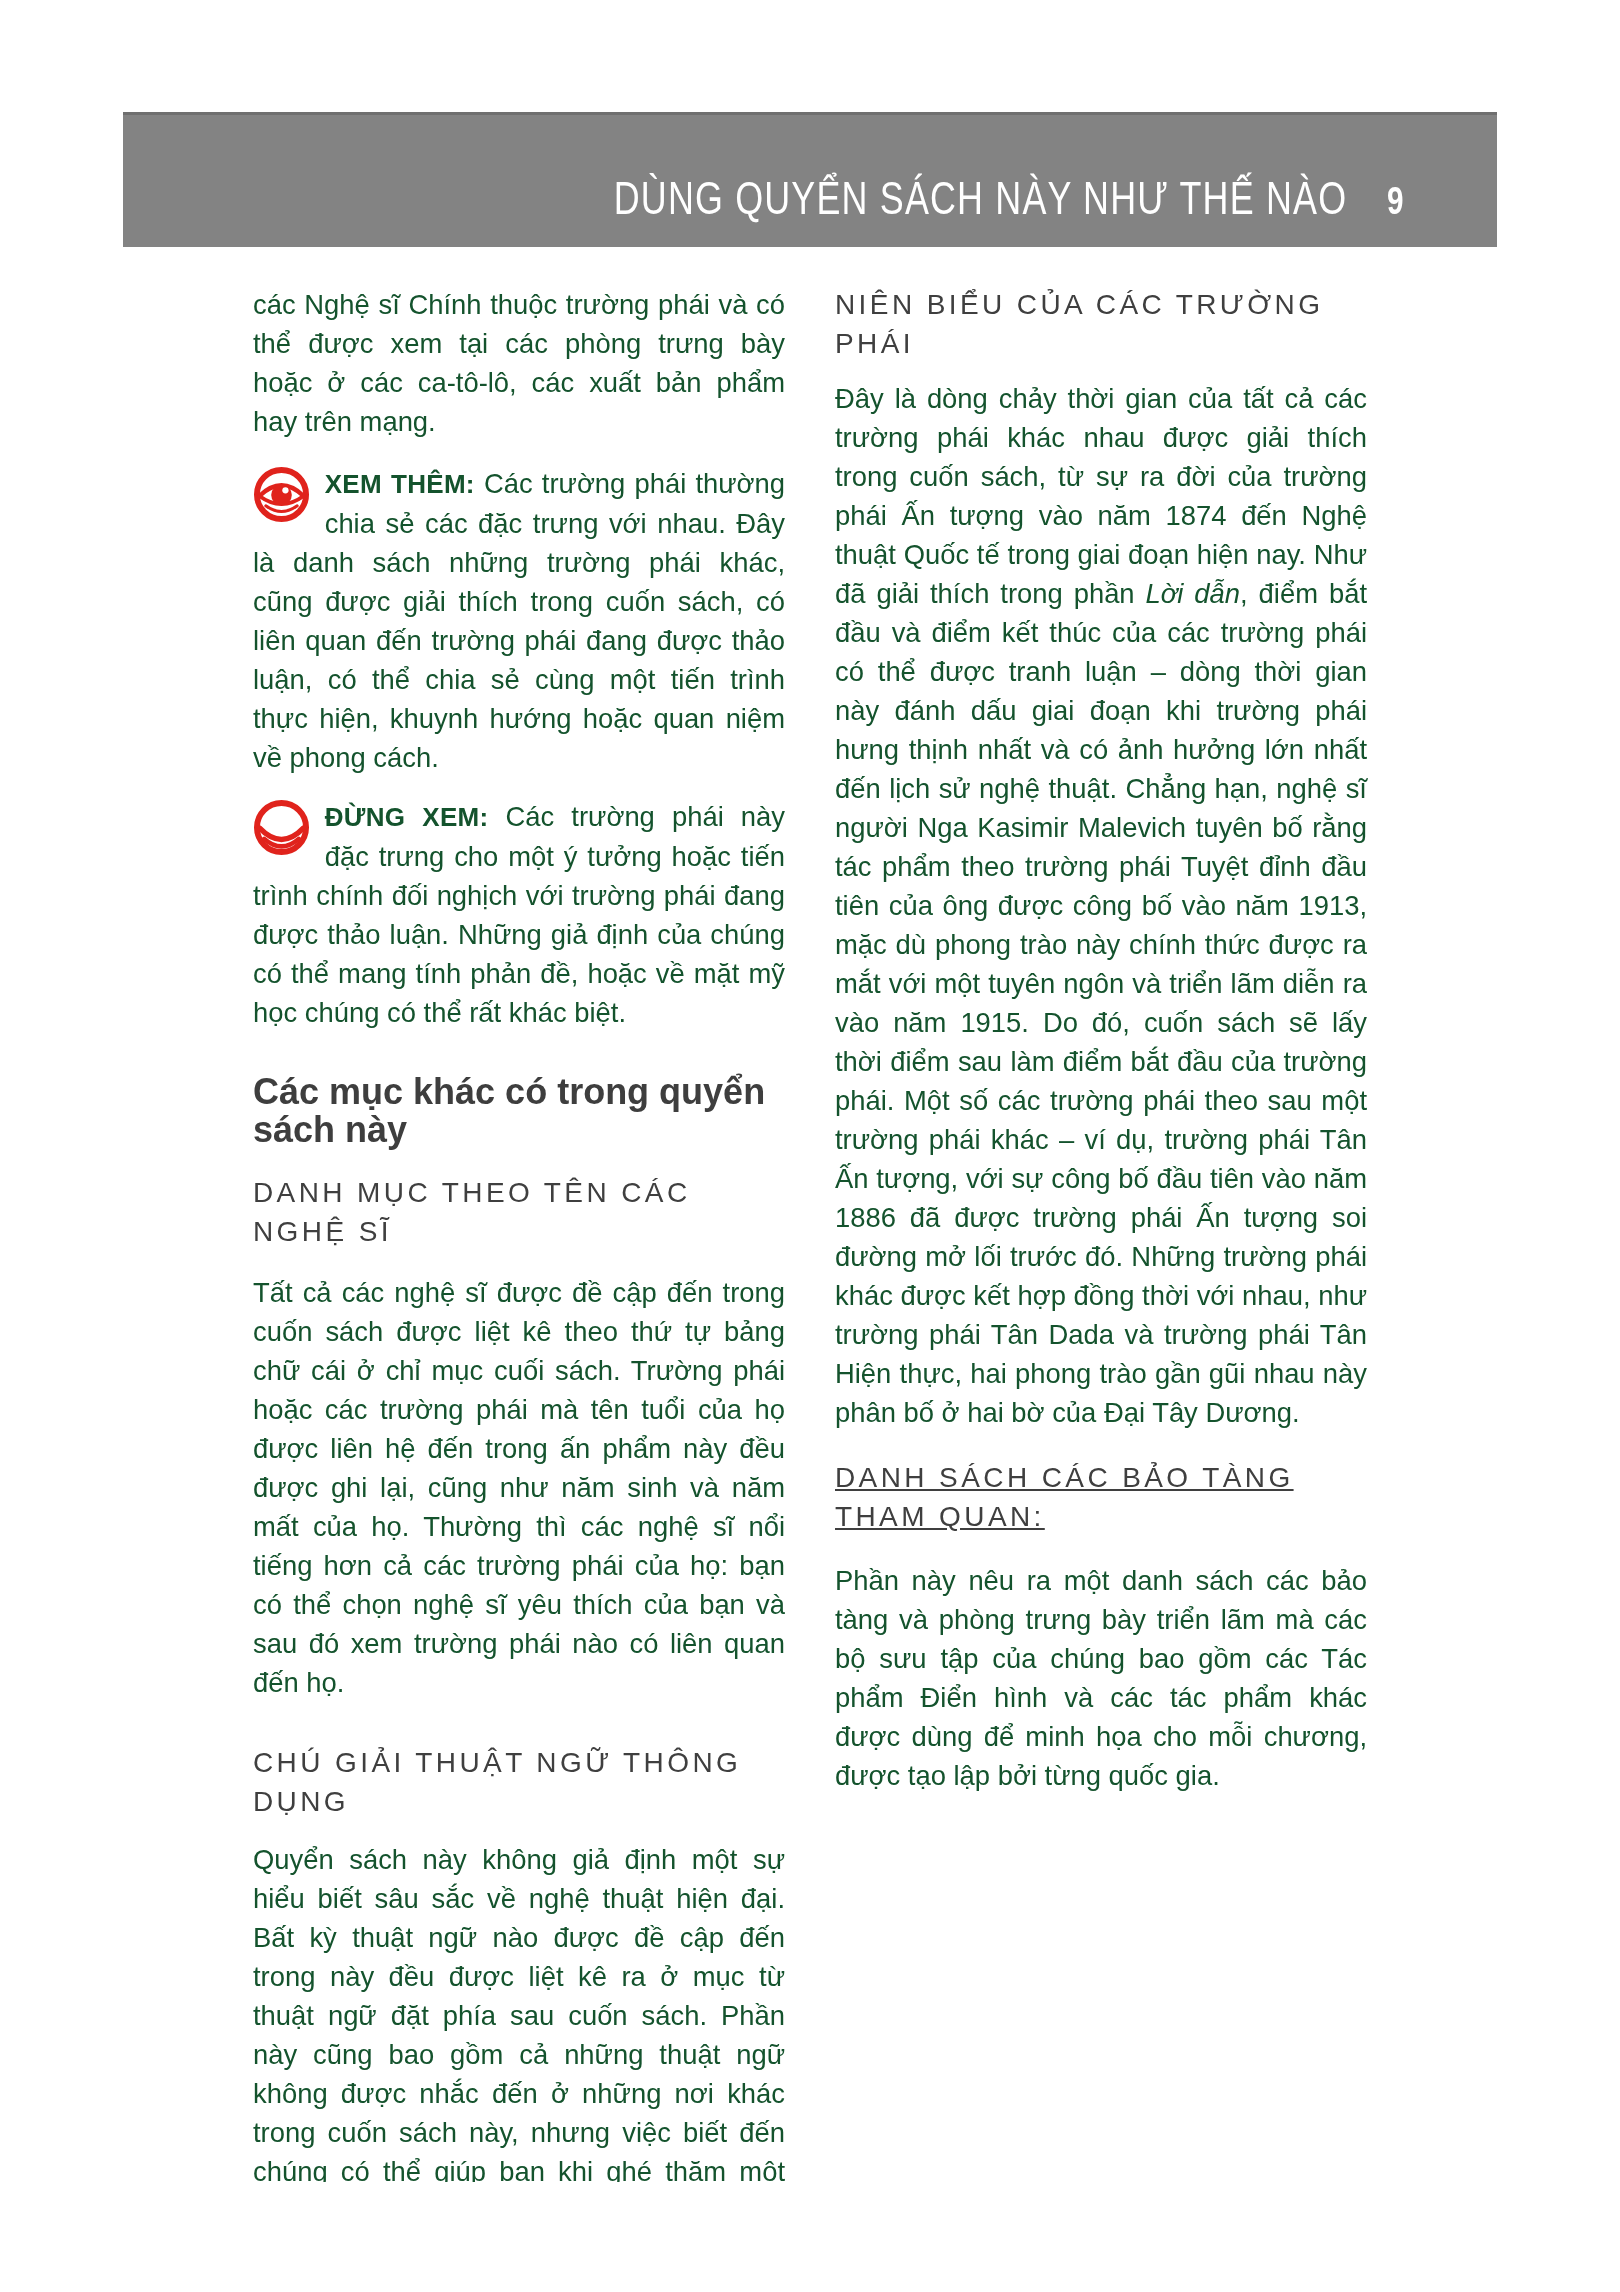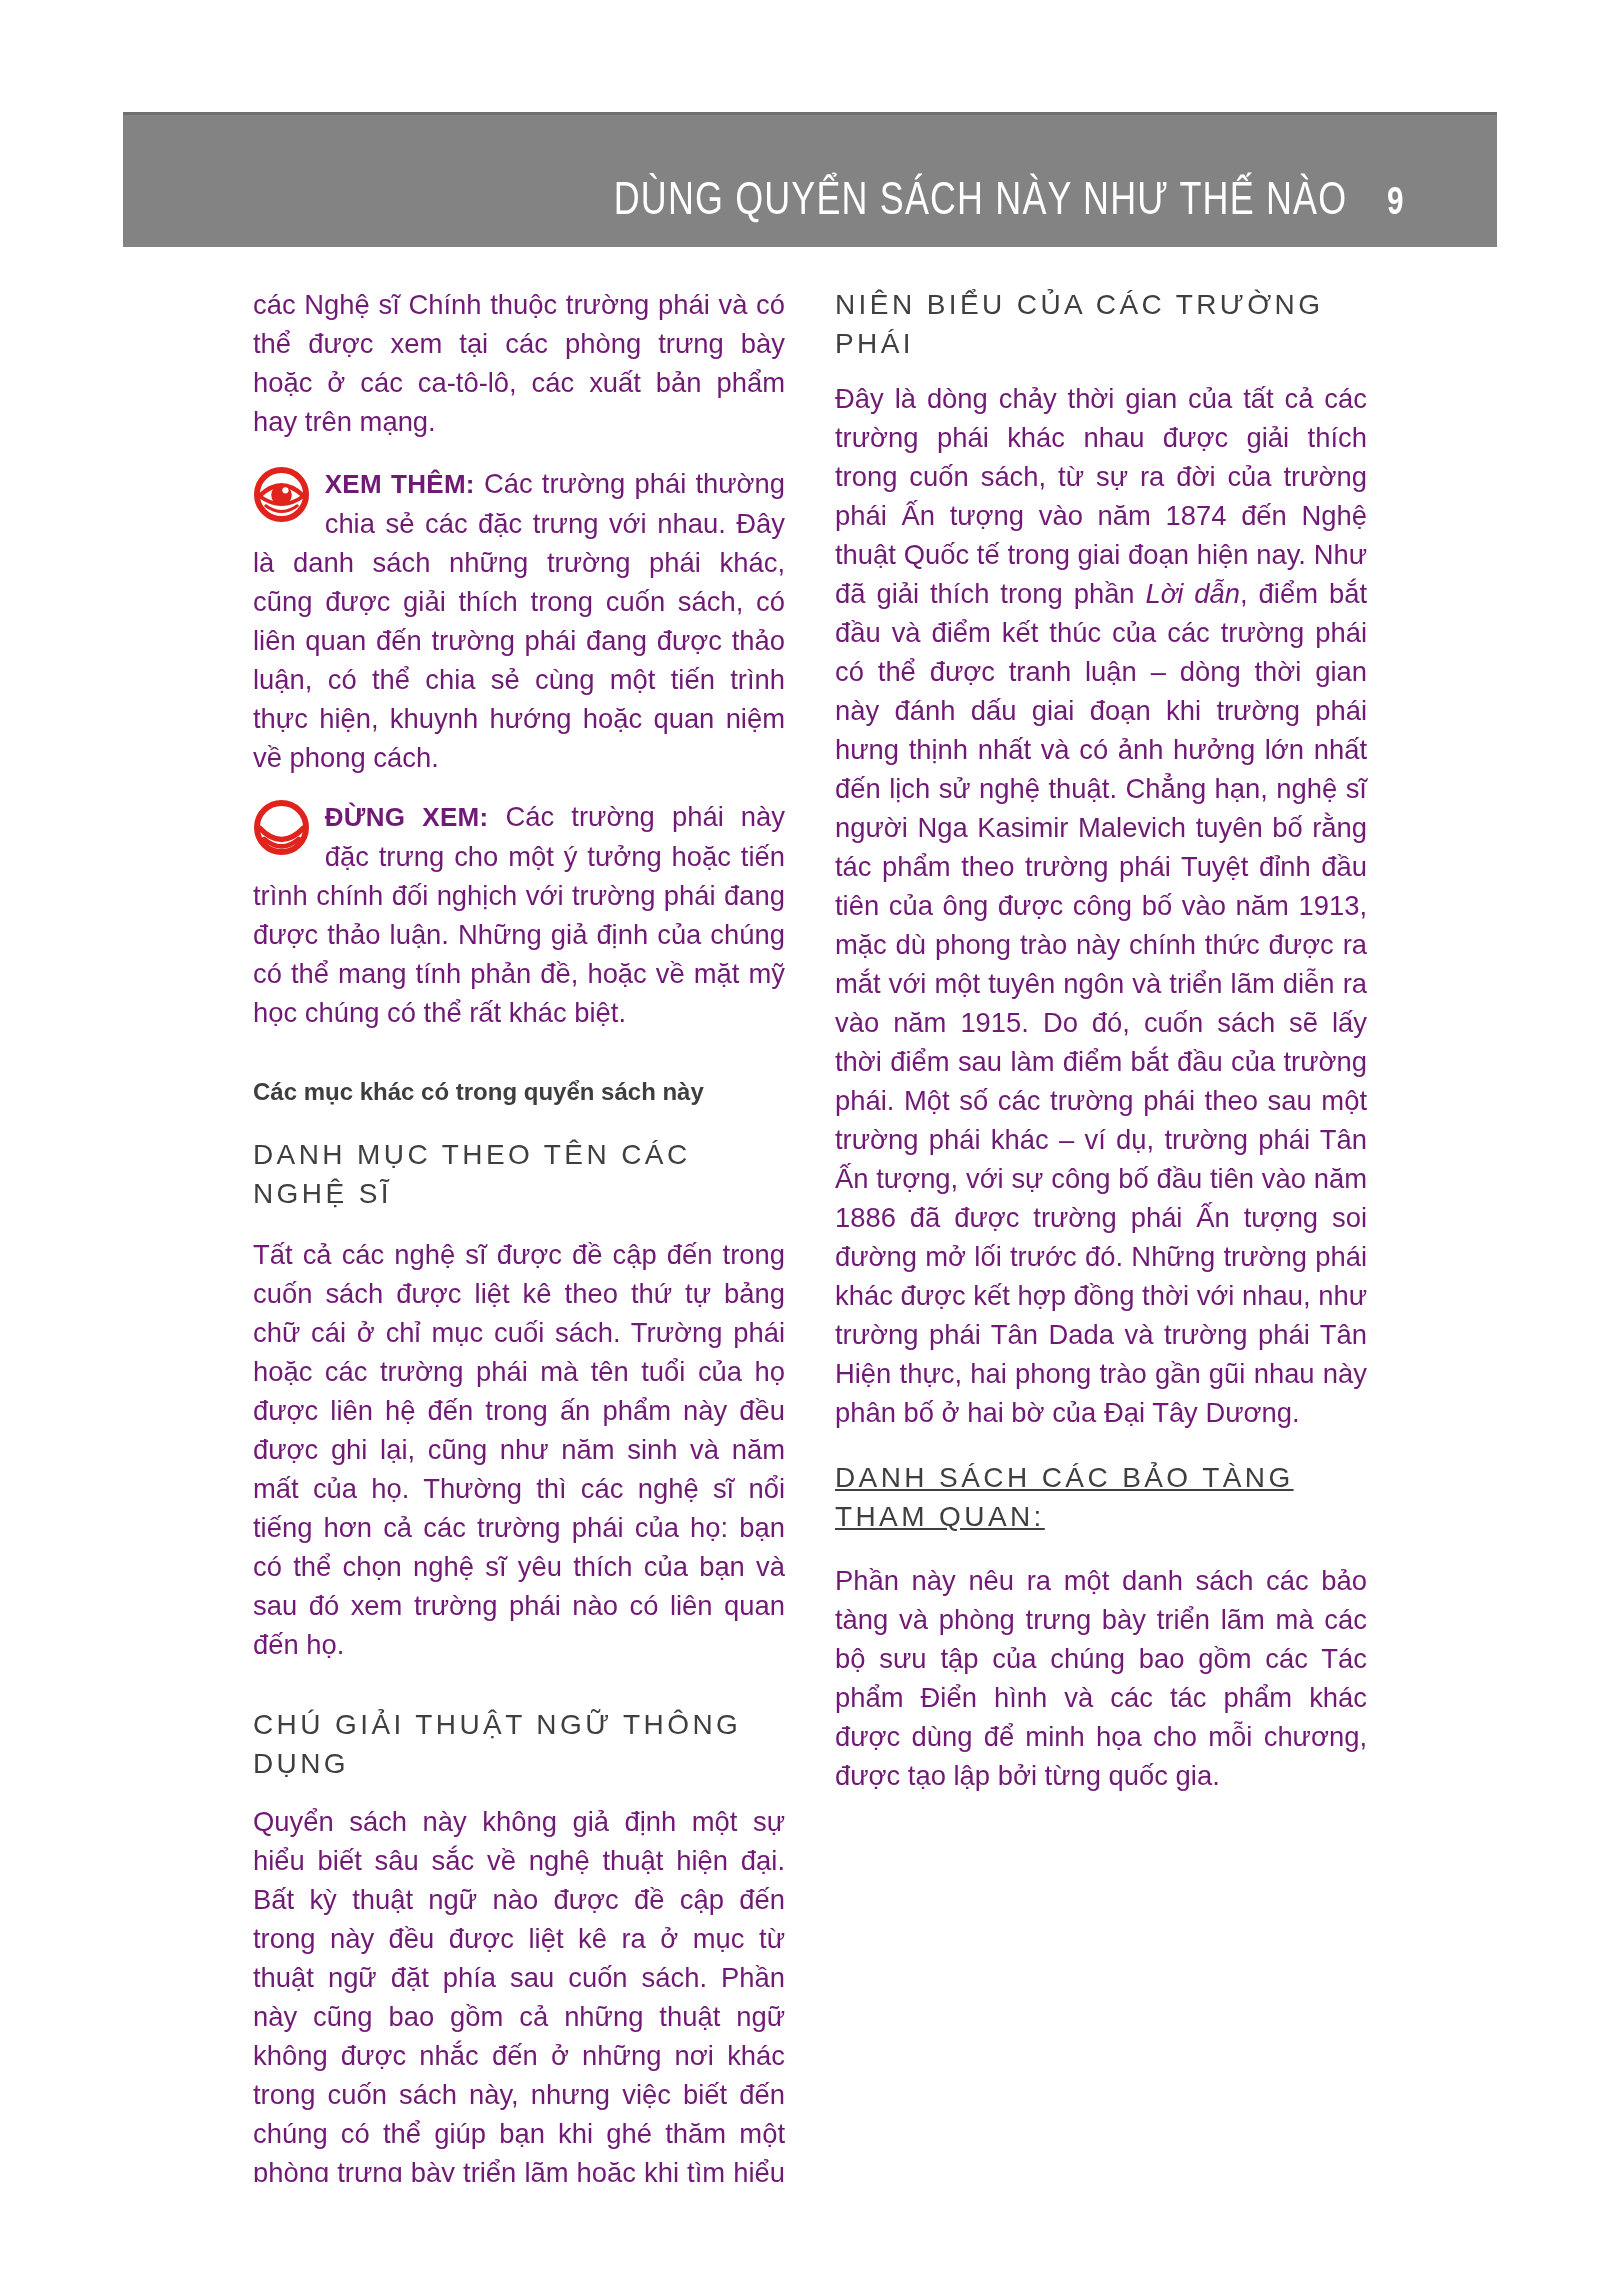--- a/index.html
+++ b/index.html
@@ -24,27 +24,27 @@
   .header-title { font-size:46px; font-weight:400; letter-spacing:1.5px; }
   .header-pagenum { font-size:38px; font-weight:700; margin-left:51px; }
 
   
   .col { position:absolute; top:285px; width:532px; }
   .col-left  { left:253px; }
   .col-right { left:835px; }
 
   .body-p {
     margin:0; font-size:27.4px; line-height:39px; text-align:justify;
-    color:#701a75;
+    color:#14532d;
   }
   .section-heading {
     margin:0; font-size:28px; font-weight:400; letter-spacing:3.4px;
     line-height:39px; color:#3f3f3f;
   }
-  .bold-subhead { margin:0; font-size:24px; font-weight:700; line-height:38px; }
+  .bold-subhead { margin:0; font-size:36px; font-weight:700; line-height:38px; }
 
   .note-label { font-weight:700; font-size:26px; letter-spacing:0.3px; }
 
   .icon-float {
     float:left; width:57px; height:57px; margin:2.9px 14.7px 7.8px 0;
   }
   .icon-float svg { display:block; width:57px; height:57px; }
 
   
   .mb-intro    { margin-bottom:22.5px; }

